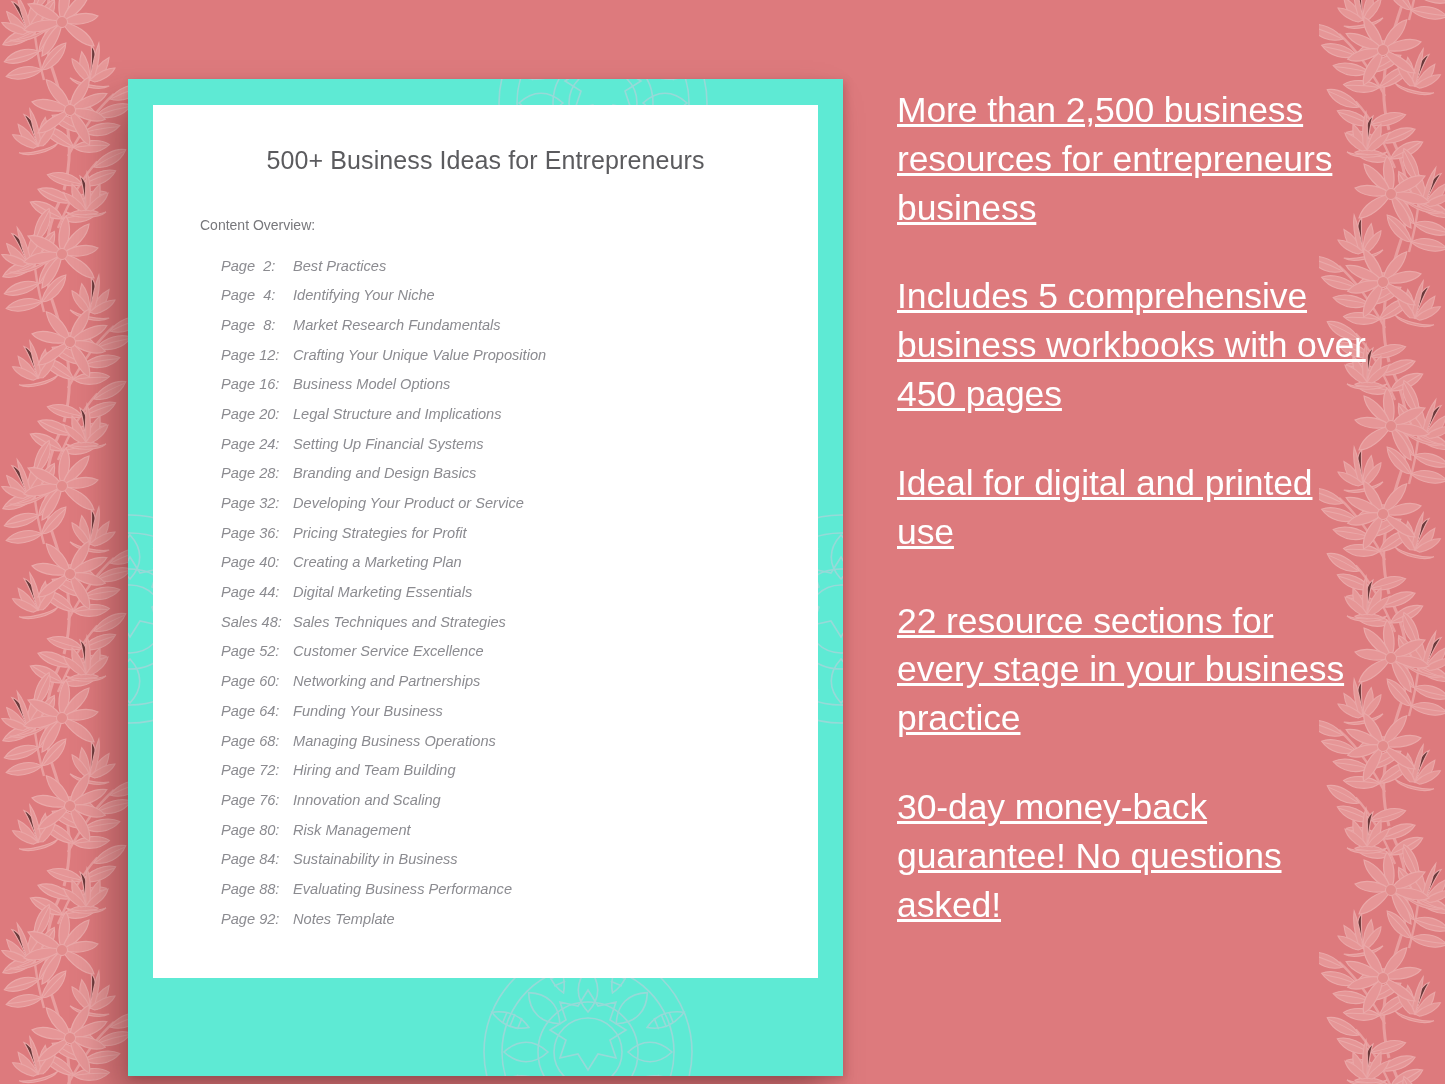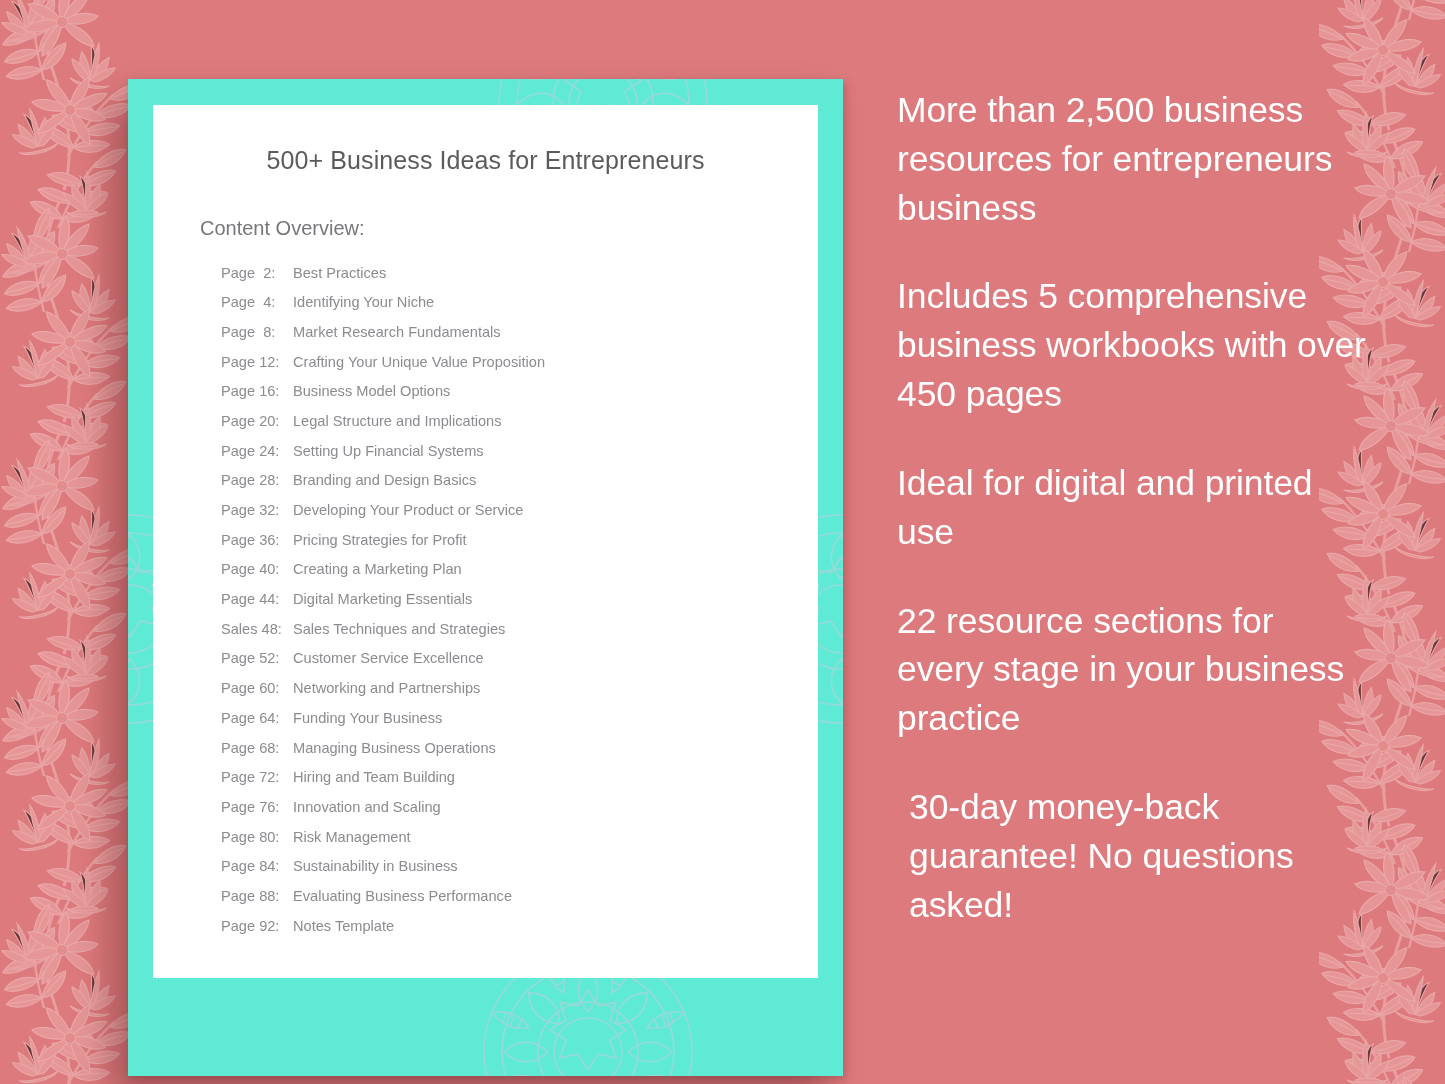--- a/index.html
+++ b/index.html
@@ -50,26 +50,26 @@
     text-align:center;
     font-size:25px;
     line-height:1.2;
     color:#5b5b5e;
     font-weight:400;
     letter-spacing:.1px;
   }
 
   #content-overview-label{
     margin:42px 0 0 47px;
-    font-size:20px;
+    font-size:14px;
     color:#77777b;
     font-weight:400;
   }
 
-  #toc{ margin:18px 0 0 0; list-style:none; }
+  #toc{ margin:18px 0 0 0; list-style:none;font-style:italic; }
   .toc-row{
     display:flex;
     font-size:14.6px;
     color:#8b8b90;
     line-height:1;
     padding:7.55px 0;
     margin-left:68px;
     font-weight:400;
   }
   .toc-page{
@@ -84,22 +84,23 @@
     position:absolute; left:897px; top:86px;
     width:470px;
   }
   .promo-block{
     color:#ffffff;
     font-size:35.5px;
     line-height:1.375;
     font-weight:400;
     margin-bottom:40px;
     letter-spacing:-.1px;
-  }
-  .promo-block:last-child{ margin-bottom:0;margin-left:12px; }
+    text-decoration:underline;
+  }
+  .promo-block:last-child{ margin-bottom:0; }
 </style>
 </head>
 <body>
 
 <div id="stage">
 
   <div class="vine left">
     <svg viewBox="0 0 140 1170" preserveAspectRatio="none" xmlns="http://www.w3.org/2000/svg">
       <defs>
         <g id="lotus">

